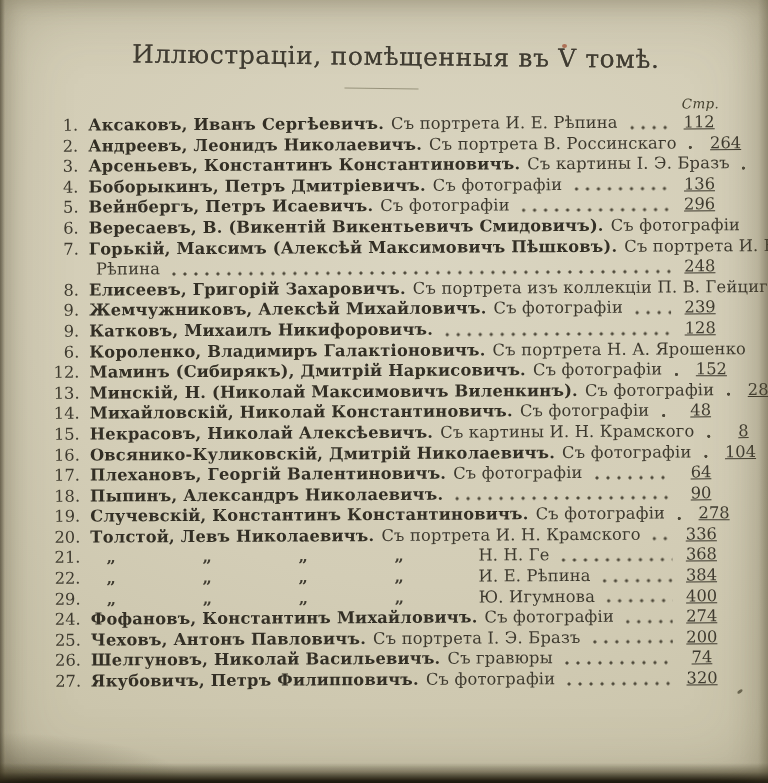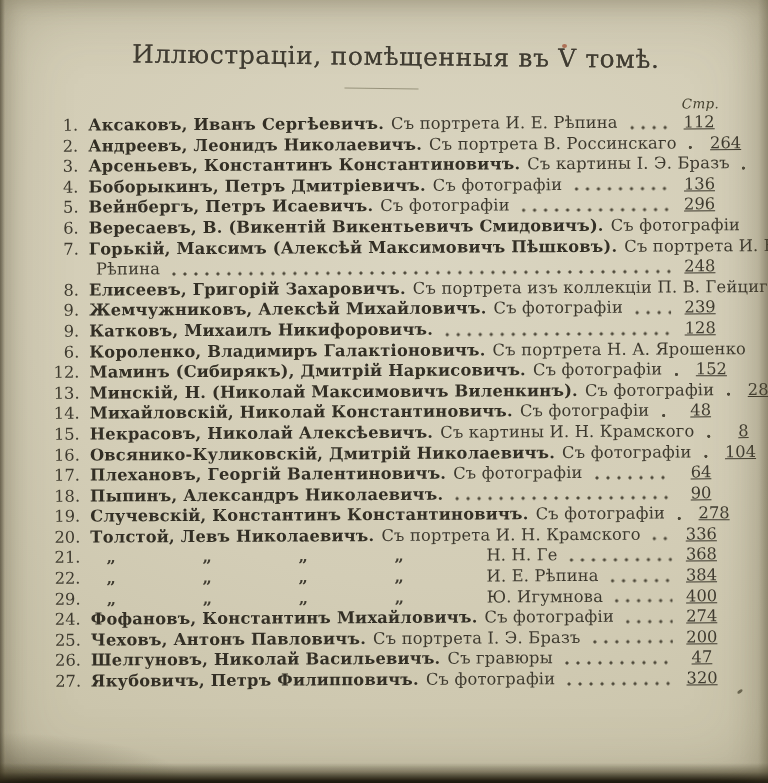--- a/index.html
+++ b/index.html
@@ -38,21 +38,21 @@
   .list{margin-top:8px;transform:rotate(-0.3deg);transform-origin:50% 0;}
   .col-header{
     text-align:right;font-style:italic;font-size:13.5px;color:#45412f;
     padding-right:1px;margin-bottom:1px;letter-spacing:.3px;
   }
   .row{display:flex;align-items:baseline;height:20.6px;white-space:nowrap;font-size:16.3px;}
   .num{flex:0 0 34px;text-align:right;margin-right:10px;color:#3f3b30;}
   .nm{font-weight:bold;color:#332f25;letter-spacing:.2px;}
   .src{margin-left:7px;color:#3d392e;letter-spacing:.2px;}
   .dit{flex:0 0 80px;margin-left:16px;color:#3f3b30;font-weight:bold;}
-  .dit + .nm, .dit + .src{margin-left:12px;}
+  .dit + .nm, .dit + .src{margin-left:4px;}
   .leader{
     flex:1 1 auto;align-self:flex-end;height:6px;margin:0 8px 3px 12px;min-width:8px;
     background-image:radial-gradient(circle at 2px 3px, #4d4839 1.25px, rgba(0,0,0,0) 1.9px);
     background-size:11px 6px;background-repeat:repeat-x;background-position:left bottom;
   }
   .pg{flex:0 0 42px;margin-left:auto;text-align:center;color:#3f3b30;text-decoration:underline;}
   .wrap-indent{flex:0 0 44px;}
 </style>
 </head>
 <body>
@@ -243,21 +243,21 @@
             <span class="nm">Чеховъ, Антонъ Павловичъ.</span>
             <span class="src">Съ портрета І. Э. Бразъ</span>
             <span class="leader"></span>
             <span class="pg">200</span>
           </div>
           <div class="row">
             <span class="num">26.</span>
             <span class="nm">Шелгуновъ, Николай Васильевичъ.</span>
             <span class="src">Съ гравюры</span>
             <span class="leader"></span>
-            <span class="pg">47</span>
+            <span class="pg">74</span>
           </div>
           <div class="row">
             <span class="num">27.</span>
             <span class="nm">Якубовичъ, Петръ Филипповичъ.</span>
             <span class="src">Съ фотографіи</span>
             <span class="leader"></span>
             <span class="pg">320</span>
           </div>
         </div>
     </div>

